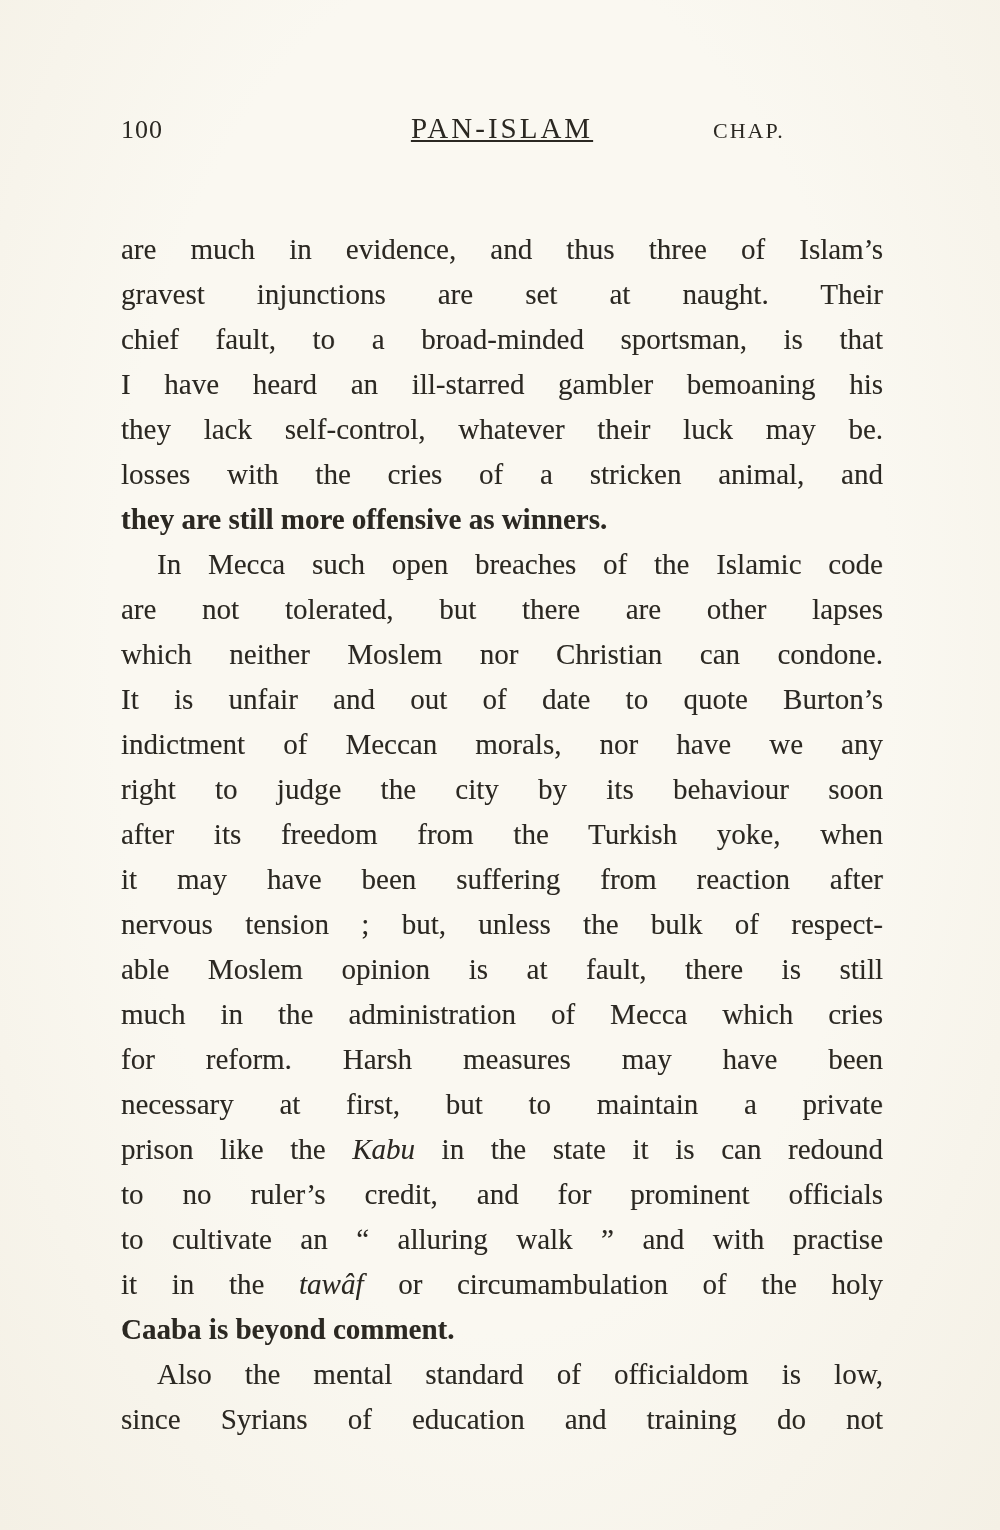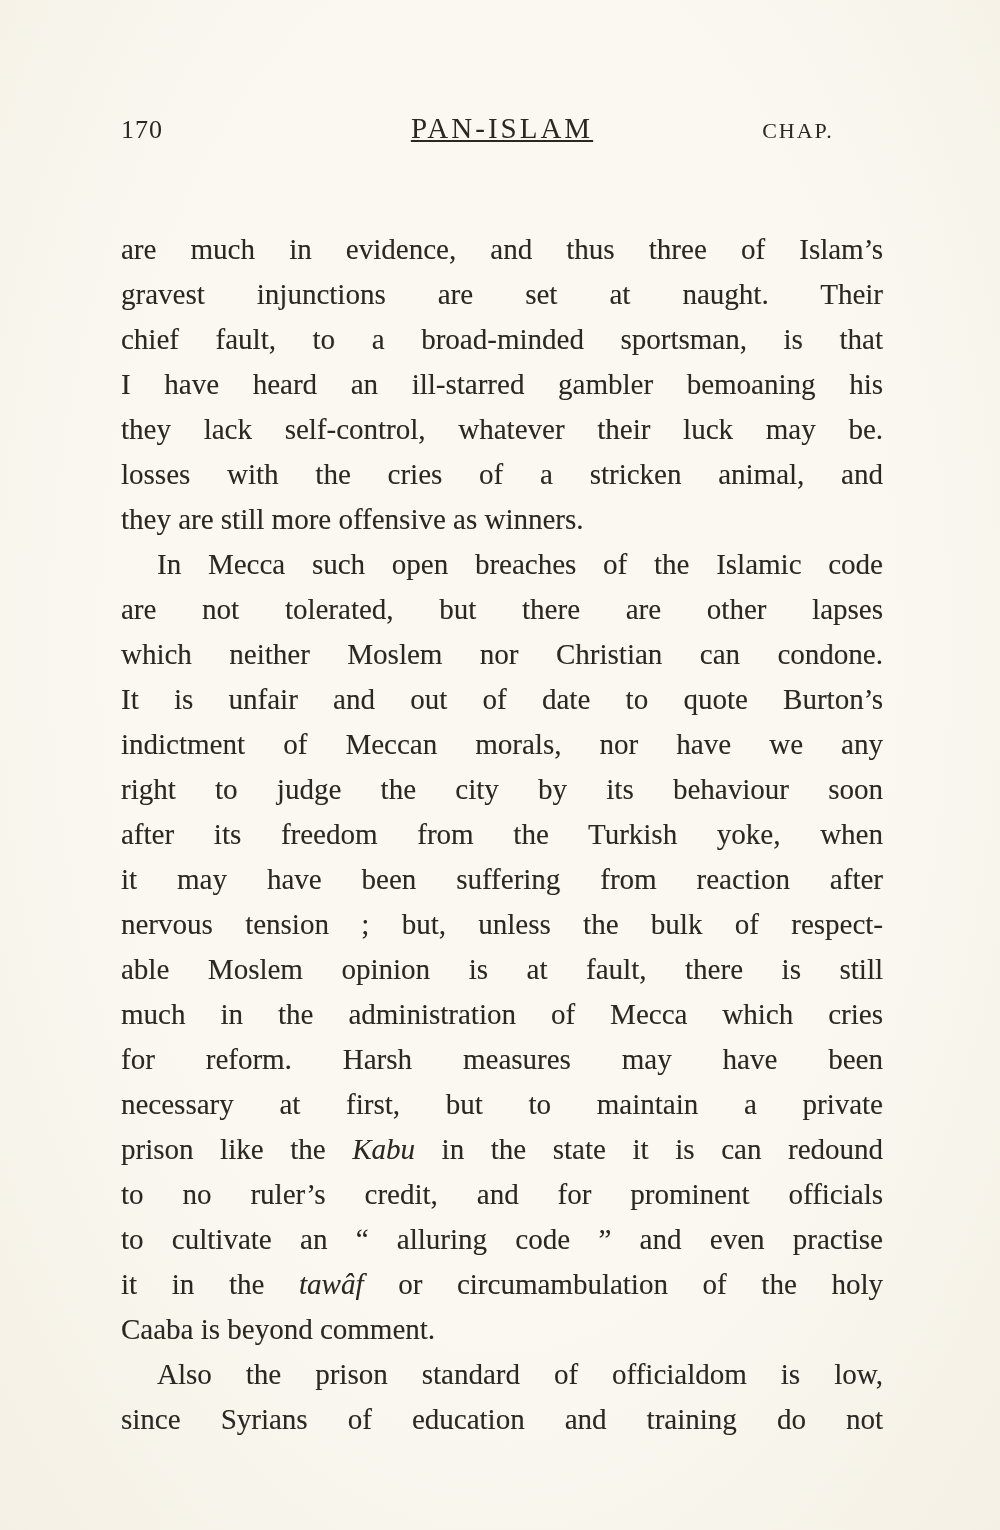--- a/index.html
+++ b/index.html
@@ -35,56 +35,57 @@
   }
   .head-title {
     flex: 1;
     text-align: center;
     font-size: 29px;
     letter-spacing: 3px;
     text-decoration: underline;
   }
   .chapter-label {
     width: 170px;
-    text-align: center;
+    text-align: left;
     font-size: 22px;
     letter-spacing: 2px;
   }
   .page-body {
     position: absolute;
     left: 121px;
     top: 180px;
     width: 762px;
     font-size: 29px;
     line-height: 45px;
     text-shadow: 0.3px 0.3px 0 rgba(43, 40, 34, 0.28);
     margin-top: 47px;
   }
   .line {
     text-align: justify;
     text-align-last: justify;
     white-space: normal;
   }
   .line.short {
     text-align-last: left;
+    font-weight: bold;
   }
   .line.indent {
     text-indent: 36px;
   }
   .italic {
     font-style: italic;
   }
 </style>
 </head>
 <body>
 
 <div class="page">
 
   <div class="running-head">
-    <div class="page-number">170</div>
+    <div class="page-number">100</div>
     <div class="head-title">PAN-ISLAM</div>
     <div class="chapter-label">CHAP.</div>
   </div>
 
   <div class="page-body">
       <div class="paragraph">
         <div class="line"><span>are much in evidence, and thus three of Islam’s</span></div>
         <div class="line"><span>gravest injunctions are set at naught. Their</span></div>
         <div class="line"><span>chief fault, to a broad-minded sportsman, is that</span></div>
         <div class="line"><span>I have heard an ill-starred gambler bemoaning his</span></div>
@@ -101,23 +102,23 @@
         <div class="line"><span>right to judge the city by its behaviour soon</span></div>
         <div class="line"><span>after its freedom from the Turkish yoke, when</span></div>
         <div class="line"><span>it may have been suffering from reaction after</span></div>
         <div class="line"><span>nervous tension ; but, unless the bulk of respect-</span></div>
         <div class="line"><span>able Moslem opinion is at fault, there is still</span></div>
         <div class="line"><span>much in the administration of Mecca which cries</span></div>
         <div class="line"><span>for reform. Harsh measures may have been</span></div>
         <div class="line"><span>necessary at first, but to maintain a private</span></div>
         <div class="line"><span>prison like the </span><span class="italic">Kabu</span><span> in the state it is can redound</span></div>
         <div class="line"><span>to no ruler’s credit, and for prominent officials</span></div>
-        <div class="line"><span>to cultivate an “ alluring code ” and even practise</span></div>
+        <div class="line"><span>to cultivate an “ alluring walk ” and with practise</span></div>
         <div class="line"><span>it in the </span><span class="italic">tawâf</span><span> or circumambulation of the holy</span></div>
         <div class="line short"><span>Caaba is beyond comment.</span></div>
       </div>
       <div class="paragraph">
-        <div class="line indent"><span>Also the prison standard of officialdom is low,</span></div>
+        <div class="line indent"><span>Also the mental standard of officialdom is low,</span></div>
         <div class="line"><span>since Syrians of education and training do not</span></div>
       </div>
     </div>
 
 </div>
 
 </body></html>

